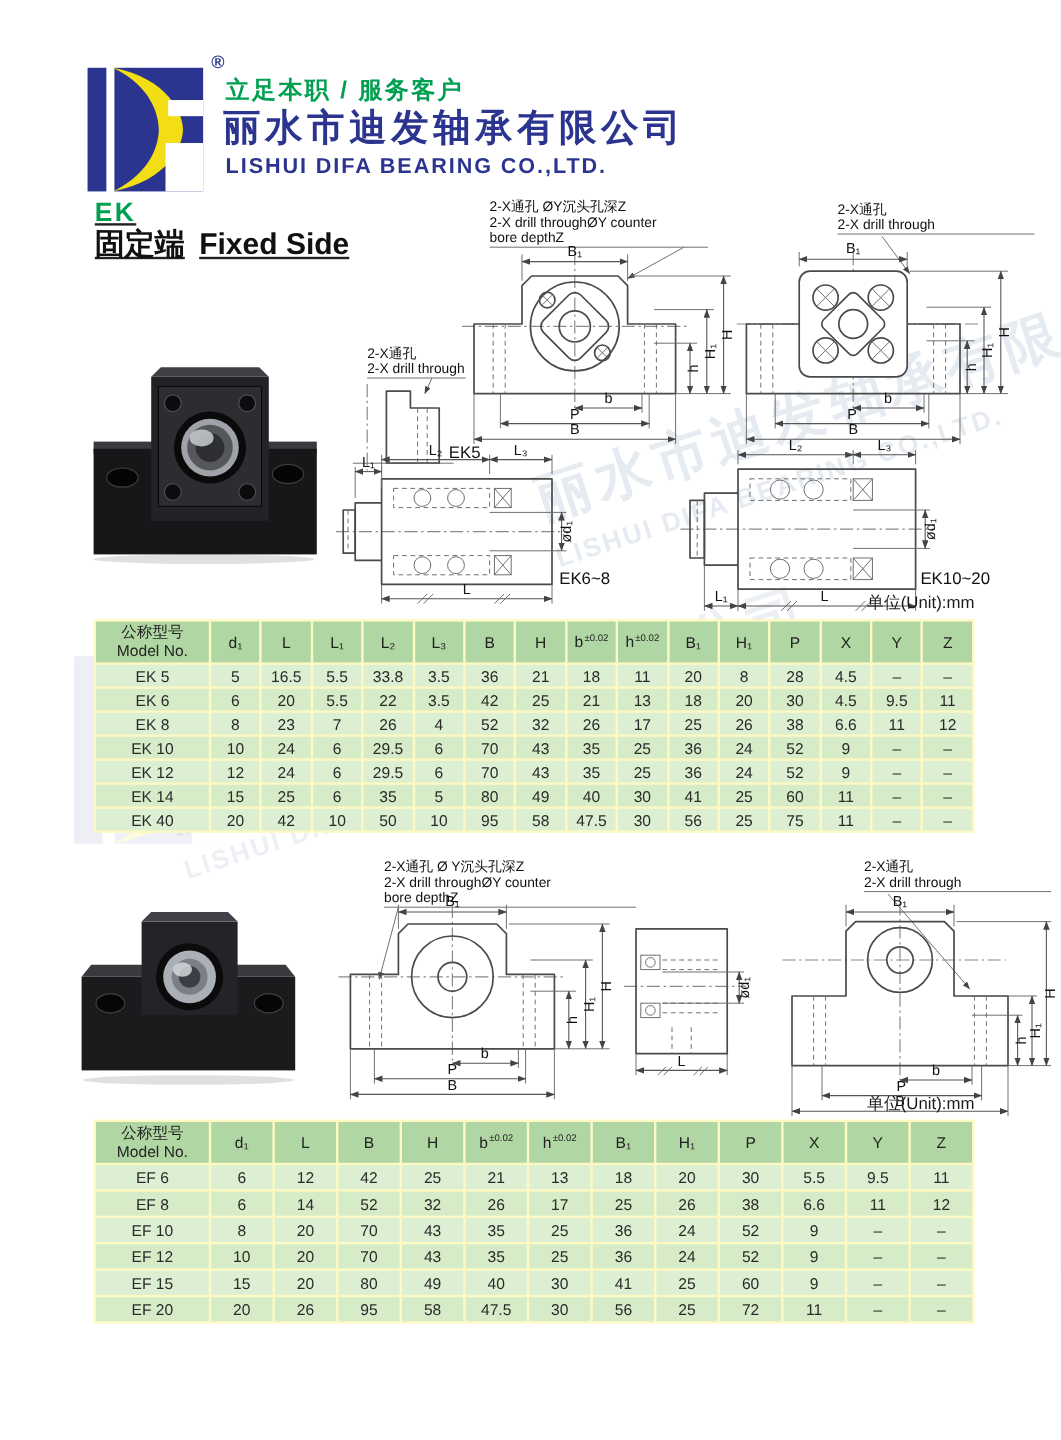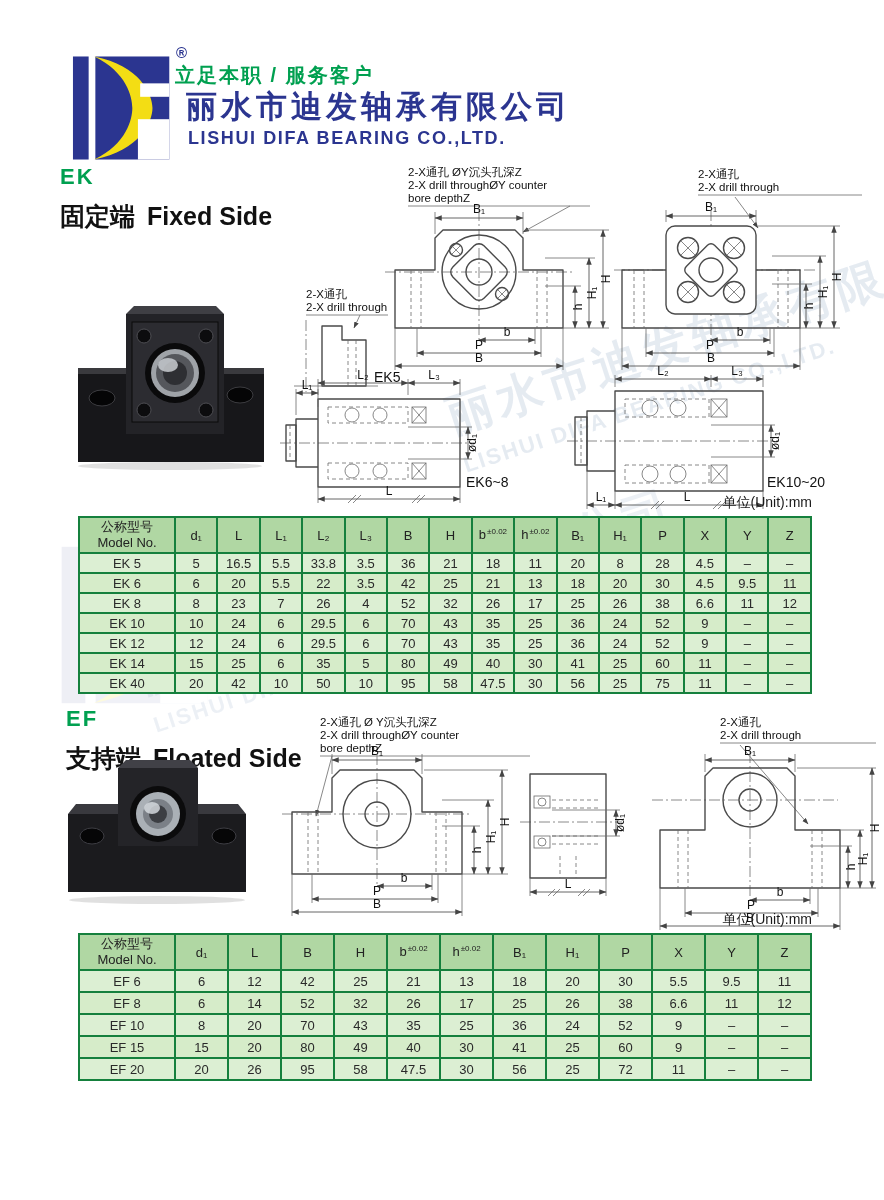--- a/index.html
+++ b/index.html
@@ -6,34 +6,34 @@
     --brand-green:#00a050; --brand-blue:#2b3590; --logo-yellow:#f3dd14;
     --table-header-green:#b0d7a3; --table-row-green:#dcefd3; --table-row-green-alt:#d6ecc9;
     --line:#4a4a4a;
   }
   html,body{margin:0;padding:0;background:#e8e8e8;}
   .page{position:relative;width:884px;height:1200px;background:#ffffff;margin:0 auto;overflow:hidden;
         font-family:"Liberation Sans","DejaVu Sans",sans-serif;color:#222;}
   .abs{position:absolute;}
 
   
-  .slogan{left:175px;top:62px;font-size:20px;font-weight:bold;color:var(--brand-green);letter-spacing:2px;}
+  .slogan{left:188px;top:62px;font-size:20px;font-weight:bold;color:var(--brand-green);letter-spacing:2px;}
   .company-cn{left:186px;top:86px;font-size:31px;font-weight:bold;color:var(--brand-blue);letter-spacing:4px;}
   .company-en{left:188px;top:128px;font-size:18px;font-weight:bold;color:var(--brand-blue);letter-spacing:1.6px;}
   .regmark{left:176px;top:44px;font-size:15px;font-weight:bold;color:var(--brand-blue);}
 
   
   .sec-code{font-size:22px;font-weight:800;color:var(--brand-green);letter-spacing:2px;line-height:1;}
-  .sec-title{font-size:25px;font-weight:800;color:#111;line-height:1;margin-top:16px;text-align:right;}
+  .sec-title{font-size:25px;font-weight:800;color:#111;line-height:1;margin-top:4px;text-align:right;}
   .sec-title .en{margin-left:12px;}
 
   .unit{font-size:14px;color:#1a1a1a;right:72px;text-align:right;}
 
   
-  table.spec{position:absolute;border-collapse:separate;border-spacing:2px;table-layout:fixed;width:734px;background:#15803d;}
+  table.spec{position:absolute;border-collapse:separate;border-spacing:2px;table-layout:fixed;width:734px;background:#fef9c3;}
   table.spec th{background:var(--table-header-green);font-weight:normal;font-size:13px;color:#222;height:32px;padding:1px 0;text-align:center;}
   table.spec td{background:var(--table-row-green);font-size:13px;color:#2a2a2a;text-align:center;padding:0;}
   table.spec tbody tr:nth-child(even) td{background:var(--table-row-green-alt);}
   table.ek td{height:18px;}
   table.ef td{height:20px;}
   table.spec sup{font-size:8px;vertical-align:super;margin-left:1px;}
   .mh{line-height:1.2;font-size:13px;}
 
   
   svg.draw{position:absolute;overflow:visible;}
@@ -78,21 +78,21 @@
     <div class="en">LISHUI DIFA BEARING CO.,LTD.</div>
   </div>
   <svg class="draw" style="left:48px;top:540px;opacity:.14" width="170" height="170" viewBox="0 0 100 100">
     <rect x="8" y="4" width="14" height="92" fill="#8a94c0"></rect>
     <rect x="28" y="4" width="66" height="92" fill="#9aa3c8"></rect>
     <path d="M27,4 C68,12 79,38 79,50 C79,62 68,88 27,96 C56,82 61,60 61,50 C61,40 56,18 27,4 Z" fill="#f3dd14"></path>
     <rect x="68" y="28" width="26" height="12" fill="#ffffff"></rect>
     <rect x="66" y="60" width="28" height="36" fill="#ffffff"></rect>
   </svg>
 
-  <div class="abs" style="left:60px;top:166px;">
+  <div class="abs" style="left:79px;top:166px;text-decoration:underline;">
     <div class="sec-code">EK</div>
     <div class="sec-title">
       <span>固定端</span><span class="en">Fixed Side</span>
     </div>
   </div>
 
   <svg class="draw" style="left:70px;top:298px" width="200" height="172" viewBox="0 0 200 172">
     <rect x="8" y="70" width="186" height="10" fill="#3a3a3e"></rect>
     <rect x="8" y="76" width="186" height="88" fill="#17171a"></rect>
     <polygon points="56,16 154,16 146,8 64,8" fill="#3f3f44"></polygon>
@@ -463,26 +463,20 @@
           <td>56</td>
           <td>25</td>
           <td>75</td>
           <td>11</td>
           <td>–</td>
           <td>–</td>
         </tr>
       </tbody>
     </table>
 
-  <div class="abs" style="left:66px;top:708px;">
-    <div class="sec-code">EF</div>
-    <div class="sec-title">
-      <span>支持端</span><span class="en">Floated Side</span>
-    </div>
-  </div>
 
   <svg class="draw" style="left:62px;top:756px" width="190" height="150" viewBox="0 0 190 150">
     <polygon points="6,58 184,58 176,48 14,48" fill="#39393e"></polygon>
     <rect x="6" y="58" width="178" height="78" fill="#1b1b1e"></rect>
     <polygon points="56,12 136,12 128,4 64,4" fill="#414147"></polygon>
     <rect x="56" y="12" width="80" height="78" fill="#242428"></rect>
     <circle cx="96" cy="58" r="28" fill="#0b0b0c"></circle>
     <circle cx="96" cy="58" r="22" fill="#aab0b6"></circle>
     <circle cx="96" cy="58" r="15" fill="#7b8087"></circle>
     <circle cx="96" cy="58" r="9" fill="#3c3e43"></circle>
@@ -674,20 +668,35 @@
           <td>35</td>
           <td>25</td>
           <td>36</td>
           <td>24</td>
           <td>52</td>
           <td>9</td>
           <td>–</td>
           <td>–</td>
         </tr>
         <tr>
+          <td>EF 12</td>
+          <td>10</td>
+          <td>20</td>
+          <td>70</td>
+          <td>43</td>
+          <td>35</td>
+          <td>25</td>
+          <td>36</td>
+          <td>24</td>
+          <td>52</td>
+          <td>9</td>
+          <td>–</td>
+          <td>–</td>
+        </tr>
+        <tr>
           <td>EF 15</td>
           <td>15</td>
           <td>20</td>
           <td>80</td>
           <td>49</td>
           <td>40</td>
           <td>30</td>
           <td>41</td>
           <td>25</td>
           <td>60</td>

